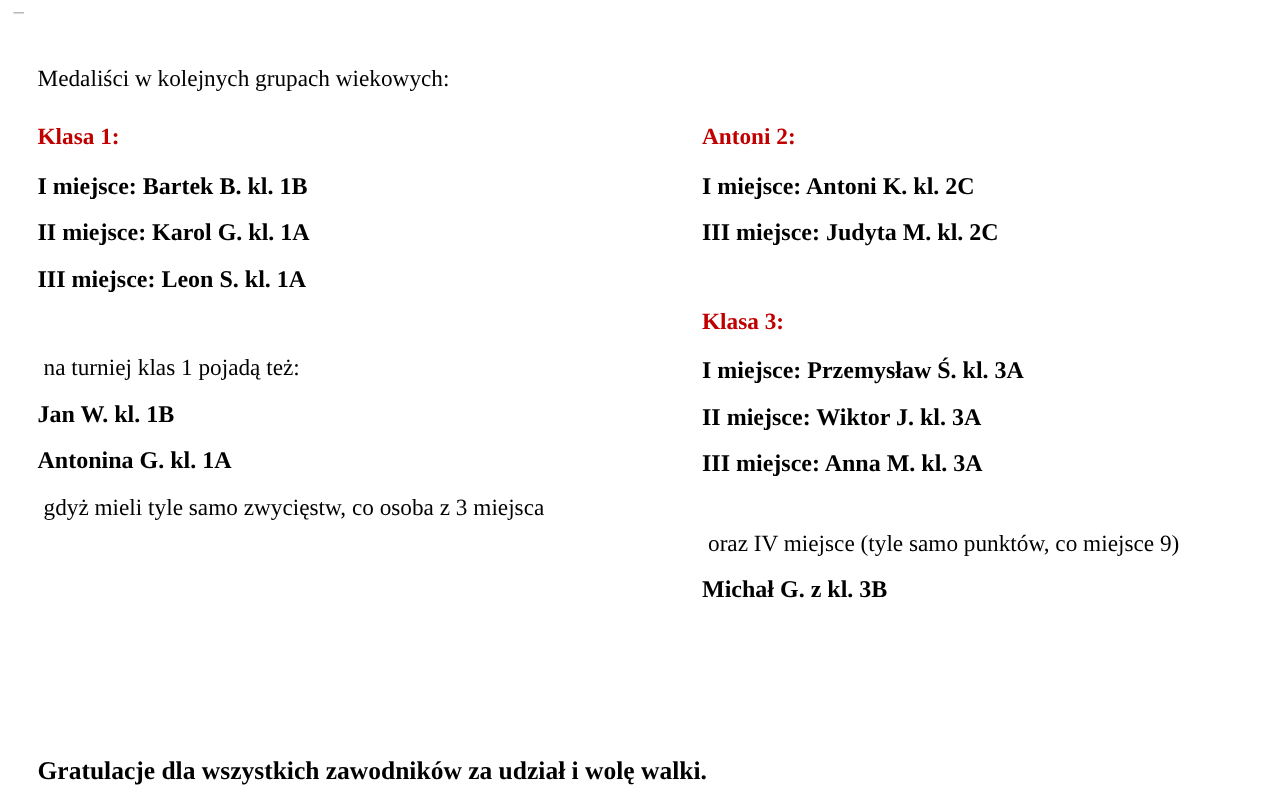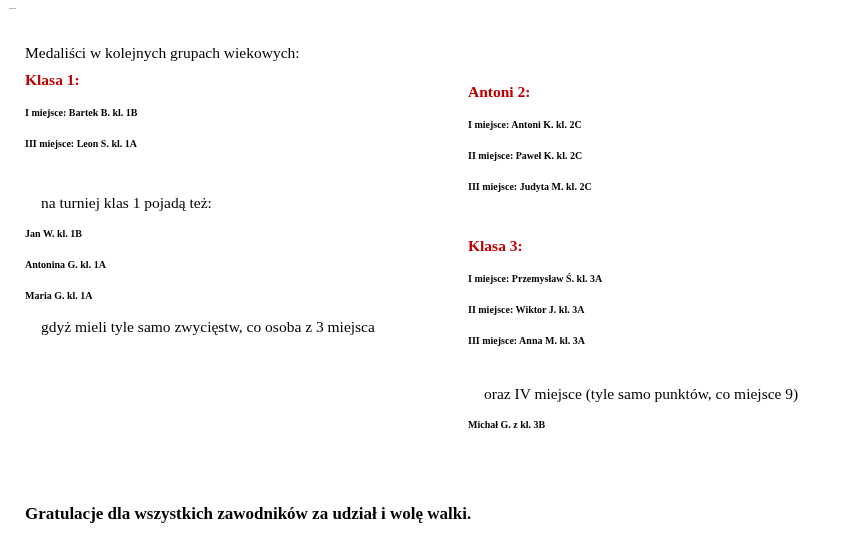--- a/index.html
+++ b/index.html
@@ -25,47 +25,47 @@
     position: absolute;
     left: 25px;
     top: 26px;
     font-size: 15.5px;
     line-height: 22px;
     font-weight: normal;
   }
   .col-left {
     position: absolute;
     left: 25px;
-    top: 70px;
+    top: 82px;
     width: 430px;
   }
   .col-right {
     position: absolute;
     left: 468px;
     top: 82px;
     width: 380px;
   }
   .heading {
     color: #c00000;
     font-weight: bold;
     font-size: 15.5px;
     margin: 0 0 13px 0;
     line-height: 20px;
   }
   .entry {
     font-weight: bold;
-    font-size: 10px;
+    font-size: 16px;
     line-height: 20px;
     margin: 0 0 11px 0;
   }
   .plain {
     font-weight: normal;
     font-size: 15.5px;
     line-height: 20px;
-    margin: 0 0 11px 16px;
+    margin: 0 0 11px 4px;
   }
   .gap-small { height: 22px; }
   .gap-medium { height: 28px; }
   .footer {
     position: absolute;
     left: 25px;
     top: 487px;
     font-weight: bold;
     font-size: 17px;
     line-height: 20px;
@@ -84,36 +84,35 @@
 
 <div class="page">
 
   <div class="tick"></div>
 
   <p class="intro">Medaliści w kolejnych grupach wiekowych:</p>
 
   <div class="col-left">
     <p class="heading">Klasa 1:</p>
     <p class="entry">I miejsce: Bartek B. kl. 1B</p>
+    <p class="entry">II miejsce: Karol G. kl. 1A</p>
     <p class="entry">III miejsce: Leon S. kl. 1A</p>
 
     <div class="gap-medium"></div>
 
     <p class="plain">na turniej klas 1 pojadą też:</p>
     <p class="entry">Jan W. kl. 1B</p>
     <p class="entry">Antonina G. kl. 1A</p>
-    <p class="entry">Maria G. kl. 1A</p>
 
     <p class="plain">gdyż mieli tyle samo zwycięstw, co osoba z 3 miejsca</p>
   </div>
 
   <div class="col-right">
     <p class="heading">Antoni 2:</p>
     <p class="entry">I miejsce: Antoni K. kl. 2C</p>
-    <p class="entry">II miejsce: Paweł K. kl. 2C</p>
     <p class="entry">III miejsce: Judyta M. kl. 2C</p>
 
     <div class="gap-medium"></div>
 
     <p class="heading">Klasa 3:</p>
     <p class="entry">I miejsce: Przemysław Ś. kl. 3A</p>
     <p class="entry">II miejsce: Wiktor J. kl. 3A</p>
     <p class="entry">III miejsce: Anna M. kl. 3A</p>
 
     <div class="gap-small"></div>

